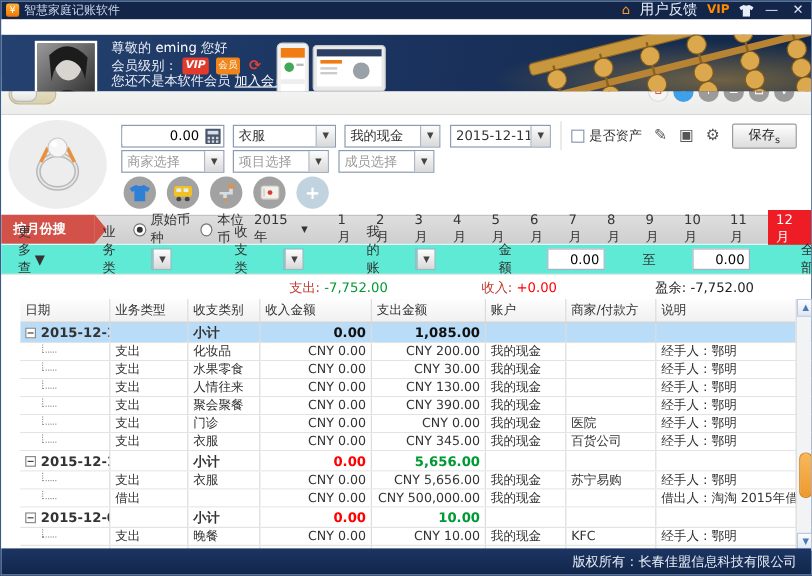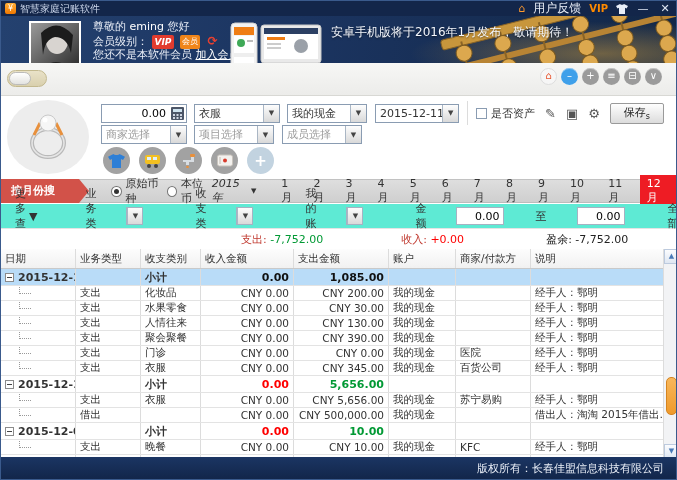--- a/index.html
+++ b/index.html
@@ -12,21 +12,21 @@
   .app-icon { width:11px; height:11px; background:linear-gradient(#ffb03a,#f07800); color:#fff; font-size:8px; line-height:11px; text-align:center; border-radius:2px; margin-right:4px; }
   .app-title { color:#c9d4e8; font-size:10px; }
   .titlebar-right { margin-left:auto; display:flex; align-items:center; gap:8px; }
   .tb-home { color:#ff9a2e; font-size:11px; }
   .tb-feedback { color:#e8eef8; font-size:12px; }
   .tb-vip { color:#ff8a00; font-size:10px; font-weight:bold; }
   .tb-shirt svg { display:block; }
   .tb-min,.tb-close { color:#dfe6f2; font-size:11px; width:14px; text-align:center; cursor:default; }
 
   
-  .banner { position:absolute; left:0; top:15px; width:100%; height:47px; overflow:hidden;
+  .banner { position:absolute; left:0; top:28px; width:100%; height:47px; overflow:hidden;
     background:linear-gradient(100deg,#24416f 0%,#1b3460 45%,#122747 100%); z-index:20; }
   .banner::after { content:""; position:absolute; right:0; top:0; width:300px; height:100%;
     background:radial-gradient(ellipse at 75% 80%, rgba(222,166,60,.45), rgba(222,166,60,0) 60%); }
   .abacus { position:absolute; right:-18px; top:-8px; transform:rotate(-14deg); z-index:1; }
   .avatar { position:absolute; left:28px; top:5px; width:52px; height:48px; background:#fff; padding:2px; z-index:3; }
   .avatar svg { display:block; }
   .banner-user { position:absolute; left:92px; top:4px; z-index:3; color:#e9eef7; }
   .banner-user .line { height:14px; line-height:14px; white-space:nowrap; }
   .uname { color:#fff; }
   .vip-badge { display:inline-block; background:#e23b2e; color:#fff; font-weight:bold; font-style:italic; font-size:9px; padding:0 3px; border-radius:2px; vertical-align:middle; }
@@ -71,21 +71,21 @@
   .cat-circle.add { background:#c2d3e0; color:#fff; font-size:15px; font-weight:bold; }
 
   
   .monthbar { position:absolute; left:0; top:178px; width:100%; height:24px; background:linear-gradient(#dedede,#cfcfcf); border-top:1px solid #c2c2c2; border-bottom:1px solid #bcbcbc; display:flex; align-items:center; }
   .ribbon { position:relative; height:24px; line-height:24px; background:#d25249; color:#fff; font-weight:bold; padding:0 6px 0 10px; }
   .ribbon::after { content:""; position:absolute; right:-10px; top:0; border-top:12px solid transparent; border-bottom:12px solid transparent; border-left:10px solid #d25249; }
   .radio-grp { display:flex; align-items:center; margin-left:32px; }
   .radio { display:flex; align-items:center; gap:4px; cursor:pointer; }
   .rdot { width:11px; height:11px; border:1px solid #777; border-radius:50%; background:#fff; position:relative; }
   .radio.sel .rdot::after { content:""; position:absolute; left:2px; top:2px; width:5px; height:5px; border-radius:50%; background:#333; }
-  .year-sel { display:flex; align-items:center; gap:3px; cursor:pointer;font-style:italic; }
+  .year-sel { display:flex; align-items:center; gap:3px; cursor:pointer; }
   .year-sel .drop-mini { font-size:7px; color:#333; }
   .months { display:flex; margin-left:18px; gap:2px; }
   .month-tab { padding:2px 7px; cursor:pointer; }
   .month-tab.sel { background:#ee1c24; color:#fff; }
 
   
   .filterrow { position:absolute; left:0; top:203px; width:100%; height:25px; background:#5eead4; border-bottom:1px solid #e4e4e4; display:flex; align-items:center; padding-left:14px;gap:26px; }
   .more-q { display:flex; align-items:center; gap:3px; cursor:pointer; margin-right:22px; }
   .flabel { margin-right:4px; }
   .fcombo { width:68px; height:18px; border:1px solid #a5b2c2; display:flex; justify-content:flex-end; cursor:pointer; }
@@ -97,21 +97,21 @@
   
   .summaryrow { position:absolute; left:0; top:228px; width:100%; height:20px; background:#fff; display:flex; align-items:center; }
   .sum-item { white-space:nowrap; }
   .s-exp-l,.s-inc-l { color:#c03a30; }
   .s-sur-l { color:#222; }
   .v-green { color:#019934; } .v-red { color:#fe0000; } .v-dark { color:#222; }
   .sp1 { margin-left:240px; } .sp2 { margin-left:78px; } .sp3 { margin-left:82px; }
 
   
   .tablewrap { position:absolute; left:0; top:248px; width:677px; height:210px; overflow:hidden; background:#fff; }
-  .grid { position:absolute; left:0; top:0; width:662px; }
+  .grid { position:absolute; left:0; top:0; width:662px;padding-left:16px; }
   .trow { display:flex; width:662px; border-bottom:1px solid #e3e3e3; background:#fff; }
   .trow.header { height:20px; background:linear-gradient(#fdfdfd,#f1f1f1); border-bottom:1px solid #c9c9c9; font-size:10.5px; }
   .trow.group { height:17px; font-weight:bold; }
   .trow.group.sel { background:#b9dcf8; }
   .trow.detail { height:15px; font-size:10.5px; }
   .tcell { border-right:1px solid #dcdcdc; padding:0 4px; display:flex; align-items:center; overflow:hidden; white-space:nowrap; }
   .c-date{width:75px;} .c-biz{width:65px;} .c-cat{width:60px;} .c-in{width:93px; justify-content:flex-end;}
   .c-out{width:95px; justify-content:flex-end;} .c-acct{width:67px;} .c-mer{width:75px;} .c-note{width:132px; border-right:0;}
   .exp-box { width:9px; height:9px; border:1px solid #8b8b8b; background:#fff; position:relative; margin-right:4px; flex:none; }
   .exp-box::after { content:""; position:absolute; left:1px; top:3px; width:5px; height:1px; background:#444; }
@@ -231,21 +231,20 @@
       <rect x="5" y="34" width="20" height="4" fill="#eee"></rect>
       <rect x="32" y="6" width="60" height="38" rx="3" fill="#e9e9e9" stroke="#c8c8c8"></rect>
       <rect x="35" y="9" width="54" height="31" fill="#fff"></rect>
       <rect x="35" y="9" width="54" height="6" fill="#2b3f63"></rect>
       <circle cx="72" cy="27" r="7" fill="#9aa0a8"></circle>
       <rect x="38" y="18" width="18" height="3" fill="#ef7d14"></rect>
       <rect x="38" y="24" width="14" height="2" fill="#ccc"></rect>
         <rect x="38" y="28" width="14" height="2" fill="#ccc"></rect>
       <rect x="28" y="44" width="68" height="4" rx="2" fill="#d5d5d5"></rect>
     </svg>
-    <div class="announcement">安卓手机版将于2016年1月发布，敬请期待！</div>
   </div>
 
   <div class="toolstrip">
     <div class="pill-toggle">
         <div class="pill-knob"></div>
       </div>
     <div class="round-btns">
       <div class="rbtn home">⌂</div>
       <div class="rbtn blue">–</div>
       <div class="rbtn">+</div>

